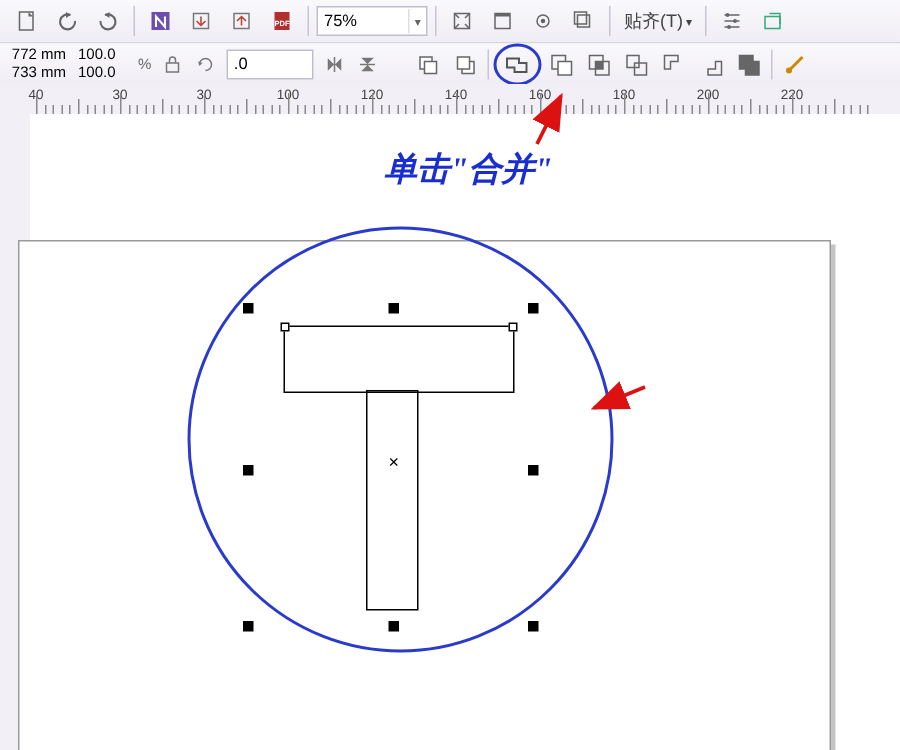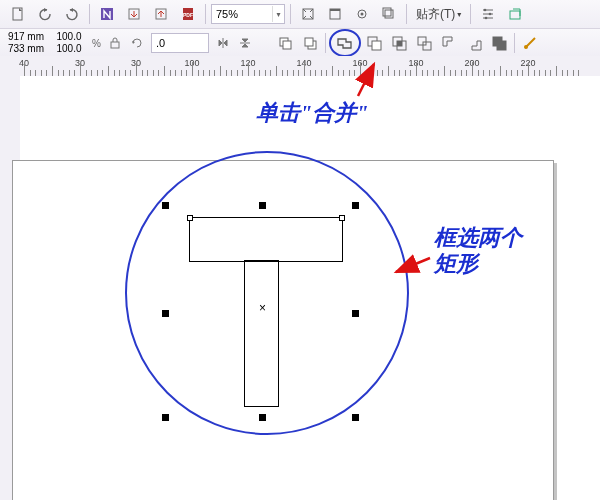--- a/index.html
+++ b/index.html
@@ -6,21 +6,21 @@
 .root{width:600px;height:500px;position:relative;background:#fff}
 .toolbar{height:28px;background:linear-gradient(#f9f8fb,#f0eef5);border-bottom:1px solid #d8d4e0;display:flex;align-items:center;padding-left:6px;gap:3px}
 .tb-sep{width:1px;height:20px;background:#c9c4d4;margin:0 2px}
 .tb-btn{width:22px;height:22px;display:flex;align-items:center;justify-content:center;border:1px solid transparent;border-radius:2px;color:#555}
 .zoom-box{display:flex;align-items:center;border:1px solid #c0bcd0;background:#fff;height:18px;width:72px}
 .zoom-box input{border:none;width:52px;font-size:11px;padding:1px 4px;background:transparent;outline:none}
 .zoom-box .dd{width:14px;height:16px;border-left:1px solid #ddd;display:flex;align-items:center;justify-content:center;font-size:8px;color:#666}
 .text-btn{font-size:12px;color:#444;padding:2px 4px;display:flex;align-items:center;gap:2px}
 .propbar{height:28px;background:linear-gradient(#f9f8fb,#f0eef5);border-bottom:1px solid #d8d4e0;display:flex;align-items:center;padding-left:0;gap:6px;position:relative}
 .coord-block{display:flex;flex-direction:column;font-size:10px;line-height:12px;color:#000;width:44px;text-align:right;padding-right:2px}
-.scale-block{display:flex;flex-direction:column;font-size:10px;line-height:12px;color:#000;width:34px;text-align:center}
+.scale-block{display:flex;flex-direction:column;font-size:10px;line-height:12px;color:#000;width:34px;text-align:left}
 .pct{font-size:10px;color:#666;align-self:center}
 .small-icon{width:16px;height:16px;display:flex;align-items:center;justify-content:center;color:#666}
 .rot-box{border:1px solid #c0bcd0;background:#fff;height:18px;width:56px;display:flex;align-items:center}
 .rot-box input{border:none;width:42px;font-size:11px;padding:1px 4px;background:transparent;outline:none}
 .shaping-row{display:flex;align-items:center;gap:1px;margin-left:14px}
 .shape-btn{width:22px;height:22px;display:flex;align-items:center;justify-content:center;color:#555;border:1px solid transparent}
 .shape-btn.hl{border:2px solid #2a3acb;border-radius:50%;width:28px;height:24px}
 .ruler-corner{position:absolute;left:0;top:56px;width:20px;height:20px;background:#f2f0f6;border-right:1px solid #bbb;border-bottom:1px solid #bbb}
 .ruler-h{position:absolute;left:20px;right:0;top:56px;height:20px;background:#f2f0f6;border-bottom:2px solid #c2410c;font-size:8px;color:#444}
 .ruler-h .tick{position:absolute;top:0;width:1px;height:14px;background:#888}
@@ -131,21 +131,21 @@
   <div class="tb-btn">
         <svg width="14" height="14">
           <rect x="2" y="4" width="10" height="8" fill="none" stroke="#3a7"></rect>
           <path d="M5 2 L12 2 L12 9" stroke="#3a7" fill="none"></path>
         </svg>
       </div>
 </div>
 
 <div class="propbar">
   <div class="coord-block">
-    <span>917 mm</span>
+    <span>772 mm</span>
     <span>733 mm</span>
   </div>
   <div class="scale-block">
     <span>100.0</span>
     <span>100.0</span>
   </div>
   <span class="pct">%</span>
   <div class="small-icon">
         <svg width="12" height="14">
           <rect x="2" y="6" width="8" height="6" fill="none" stroke="#777"></rect>
@@ -367,22 +367,20 @@
   <div class="shape-rect" style="left:169px;top:141px;width:152px;height:43px"></div>
   <div class="shape-rect" style="left:224px;top:184px;width:33px;height:145px"></div>
 
   <div style="position:absolute;left:167px;top:139px;width:4px;height:4px;border:1px solid #000;background:#fff"></div>
   <div style="position:absolute;left:319px;top:139px;width:4px;height:4px;border:1px solid #000;background:#fff"></div>
 
   <div class="bigcircle" style="left:105px;top:75px;width:280px;height:280px"></div>
 </div>
 
 <div class="anno" style="left:256px;top:100px">单击"合并"</div>
-<div class="anno" style="left:434px;top:225px">框选两个
-矩形</div>
 
 <svg class="arrow" style="left:0;top:0" width="600" height="500">
   <defs>
         <marker id="ah" markerWidth="10" markerHeight="8" refX="9" refY="4" orient="auto">
           <path d="M0 0 L10 4 L0 8 Z" fill="#d11"></path>
         </marker>
       </defs>
   <line x1="358" y1="96" x2="374" y2="64" stroke="#d11" stroke-width="2.5" marker-end="url(#ah)"></line>
   <line x1="430" y1="258" x2="396" y2="272" stroke="#d11" stroke-width="2.5" marker-end="url(#ah)"></line>
 </svg>

